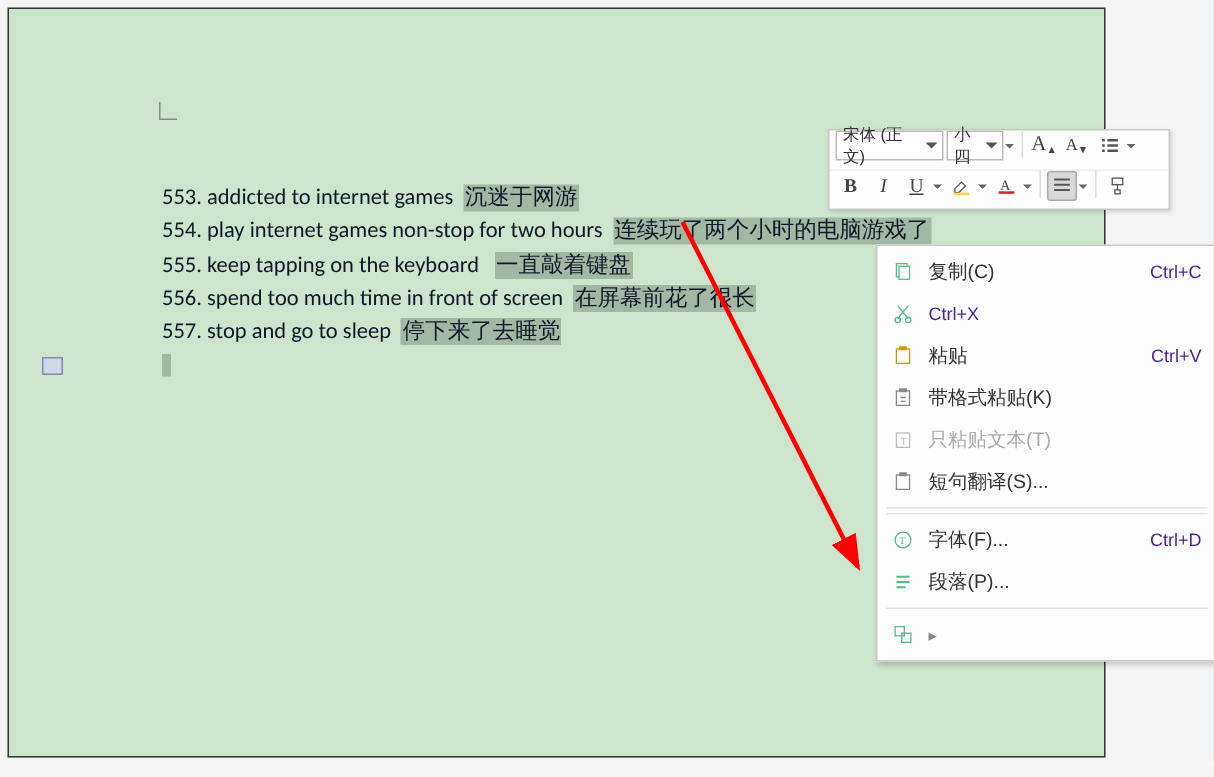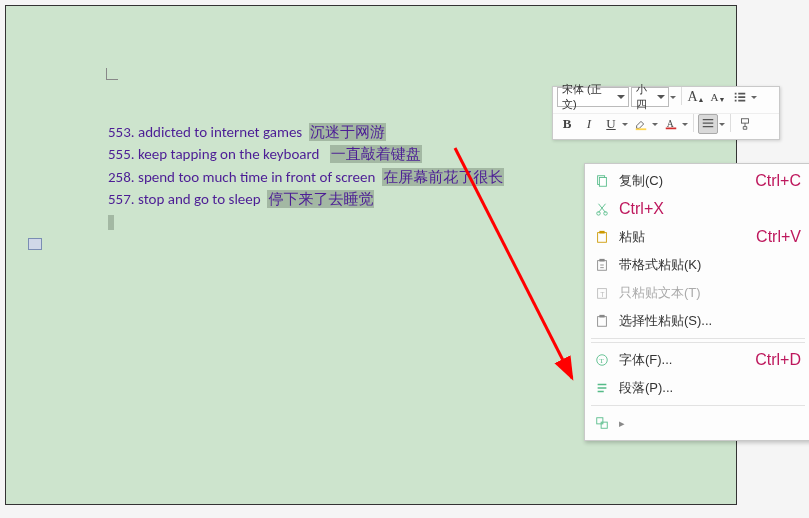--- a/index.html
+++ b/index.html
@@ -29,21 +29,21 @@
     left: 22px; top: 232px;
     width: 14px; height: 12px;
     background: #d0d8e8;
     border: 1px solid #7a8db3;
   }
   .doc-lines {
     position: absolute;
     left: 102px; top: 116px;
     font-size: 15px;
     line-height: 1.35;
-    color: #4c1d95;
+    color: #0f172a;
     font-family: Calibri, Arial, sans-serif;
   }
   .doc-lines .row { white-space: nowrap; margin-bottom: 2px; }
   .hl {
     background: #a3b8a3;
     padding: 0 1px;
   }
   .cursor-mark {
     display: inline-block;
     width: 6px; height: 15px;
@@ -121,21 +121,21 @@
     height: 28px;
     padding: 0 10px 0 6px;
   }
   .ctx-item.disabled { color: #aaa; }
   .ctx-icon {
     width: 22px; height: 20px;
     display: flex; align-items: center; justify-content: center;
     margin-right: 6px;
   }
   .ctx-label { flex: 1; white-space: nowrap; }
-  .ctx-shortcut { color: #be185d; font-size: 16px; }
+  .ctx-shortcut { color: #4c1d95; font-size: 12px; }
   .ctx-sep {
     height: 1px; background: #e2e2e2;
     margin: 3px 6px;
   }
   .ctx-item .arrow-out {
     color: #888; font-size: 11px;
   }
   
   .arrow-wrap {
     position: absolute;
@@ -152,26 +152,31 @@
   <div class="page-corner"></div>
   <div class="sidebar-icon"></div>
 
   <div class="doc-lines">
     <div class="row">
       <span>553.</span>
       <span>addicted to internet games</span>&nbsp;
       <span class="hl">沉迷于网游</span>
     </div>
     <div class="row">
+      <span>554.</span>
+      <span>play internet games non-stop for two hours</span>&nbsp;
+      <span class="hl">连续玩了两个小时的电脑游戏了</span>
+    </div>
+    <div class="row">
       <span>555.</span>
       <span>keep tapping on the keyboard</span>&nbsp;&nbsp;
       <span class="hl">一直敲着键盘</span>
     </div>
     <div class="row">
-      <span>258.</span>
+      <span>556.</span>
       <span>spend too much time in front of screen</span>&nbsp;
       <span class="hl">在屏幕前花了很长</span>
     </div>
     <div class="row">
       <span>557.</span>
       <span>stop and go to sleep</span>&nbsp;
       <span class="hl">停下来了去睡觉</span>
     </div>
     <div class="row"><span class="cursor-mark"></span></div>
   </div>
@@ -281,21 +286,21 @@
         </span>
         <span class="ctx-label">只粘贴文本(T)</span>
       </div>
       <div class="ctx-item">
         <span class="ctx-icon">
           <svg class="icon" viewBox="0 0 16 16">
             <rect x="3" y="3" width="10" height="11" fill="none" stroke="#888"></rect>
             <rect x="5" y="1" width="6" height="3" fill="#888"></rect>
           </svg>
         </span>
-        <span class="ctx-label">选择性粘贴(S)...</span>
+        <span class="ctx-label">短句翻译(S)...</span>
       </div>
       <div class="ctx-sep"></div>
       <div class="ctx-sep"></div>
       <div class="ctx-item">
         <span class="ctx-icon">
           <svg class="icon" viewBox="0 0 16 16">
             <circle cx="8" cy="8" r="6" fill="none" stroke="#5b8"></circle>
             <text x="5" y="11" font-size="8" fill="#5b8" font-family="serif">T</text>
           </svg>
         </span>

